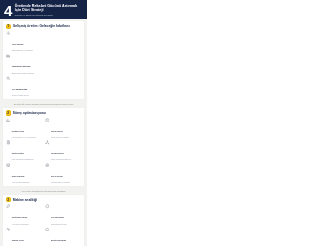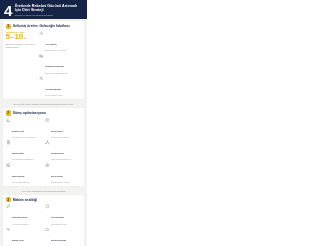--- a/index.html
+++ b/index.html
@@ -90,28 +90,20 @@
   </div>
 
   <div class="body">
 
     <div class="card">
       <div class="card-head">
         <div class="badge">1</div>
         <div class="card-title">Gelişmiş üretim: Geleceğin fabrikası</div>
       </div>
       <div class="stat-row">
-        <div class="stat-col">
-          <div class="stat-kicker">VERİMLİLİK ARTIŞI</div>
-          <div class="stat-big">
-            <span>5–10</span>
-            <span class="stat-unit">%</span>
-          </div>
-          <div class="stat-note">Bağlı üretim sistemleri ile elde edilen ortalama kazanç</div>
-        </div>
         <div class="feat-col">
 
           <div class="feat">
             <span class="ico">
               <svg viewBox="0 0 24 24" fill="none" stroke="currentColor" stroke-width="2">
                   <circle cx="12" cy="12" r="3"></circle>
                   <path d="M12 2v3M12 19v3M2 12h3M19 12h3M4.9 4.9l2.1 2.1M17 17l2.1 2.1M19.1 4.9L17 7M7 17l-2.1 2.1"></path>
                 </svg>
             </span>
             <span class="feat-txt">

